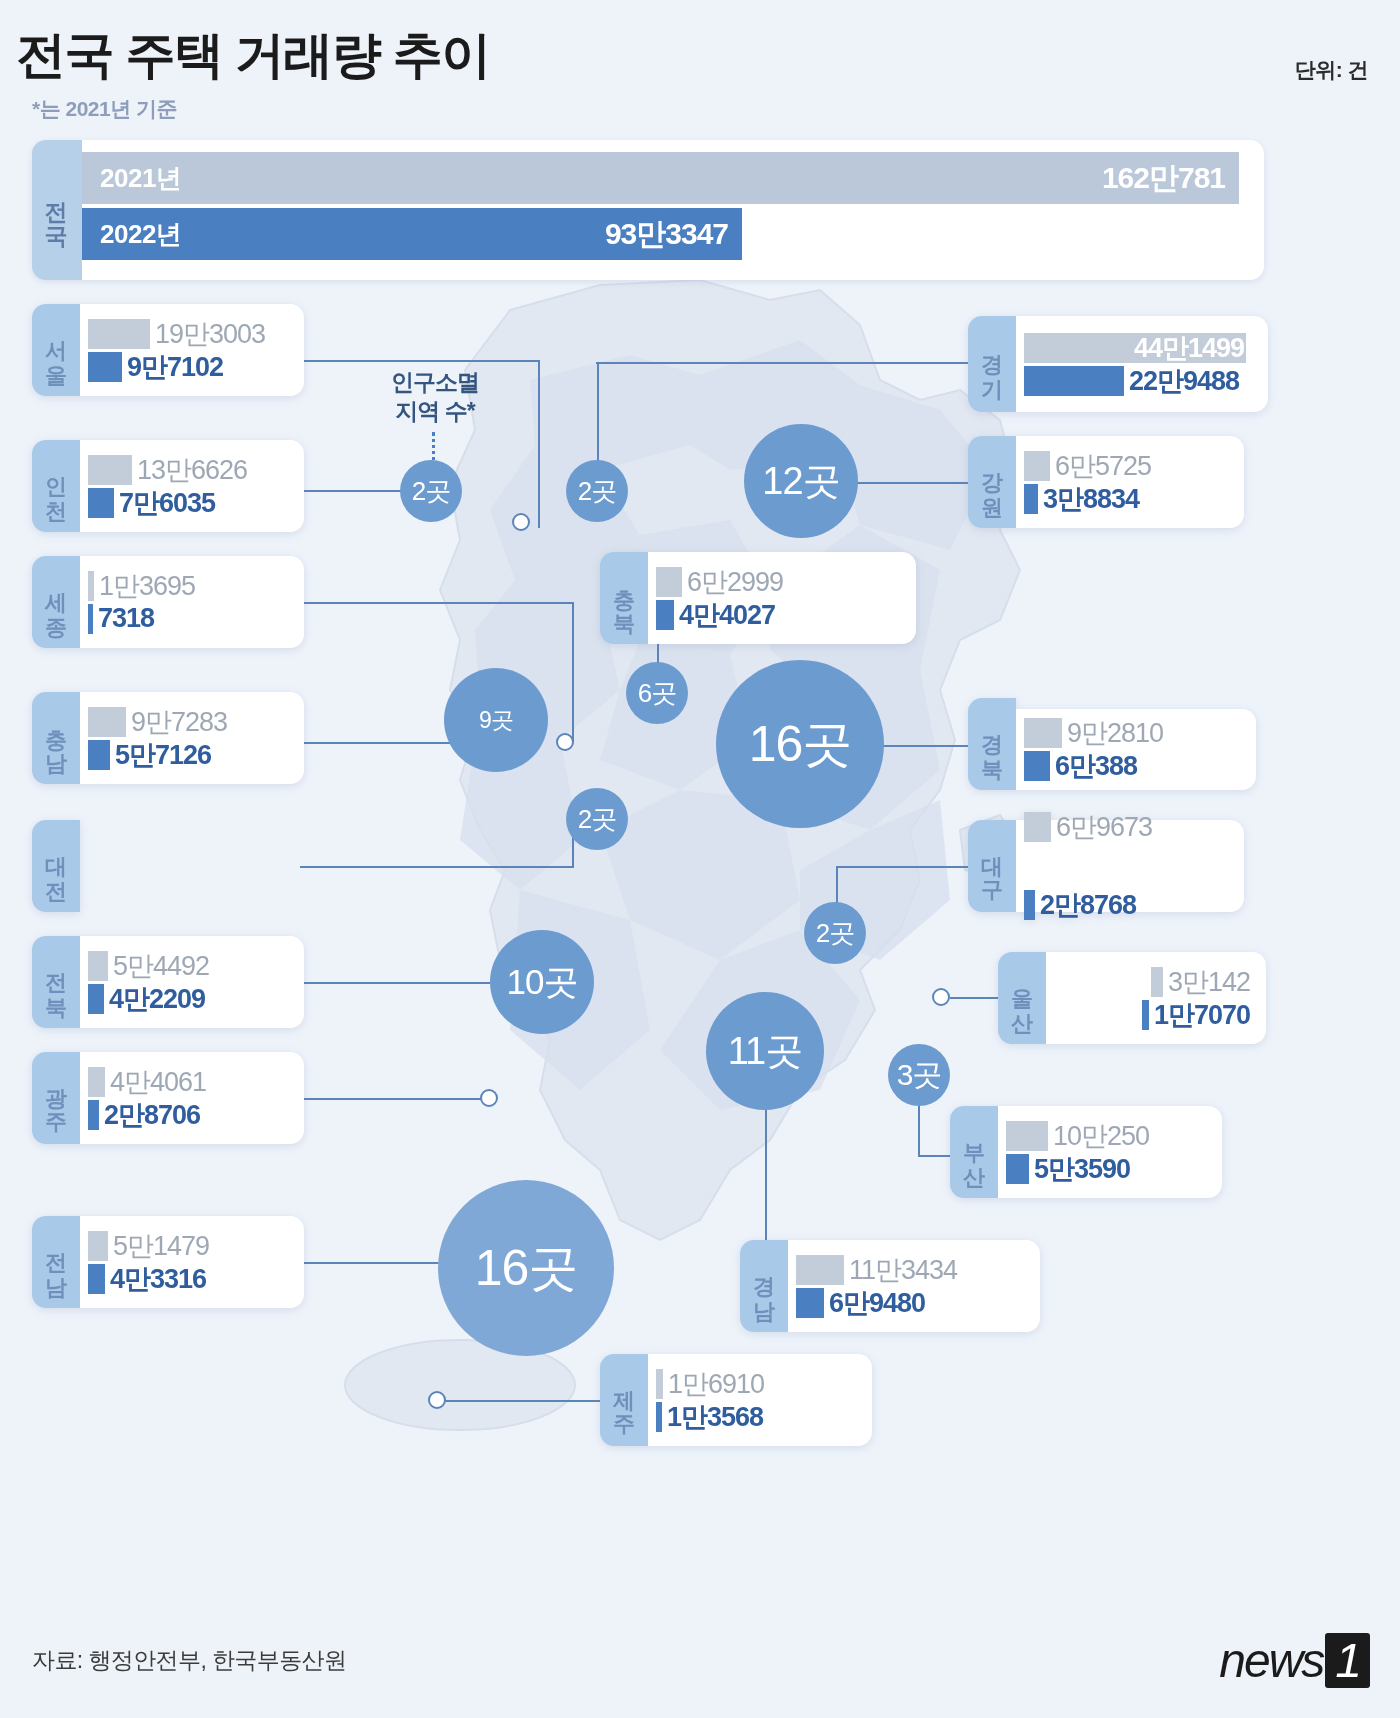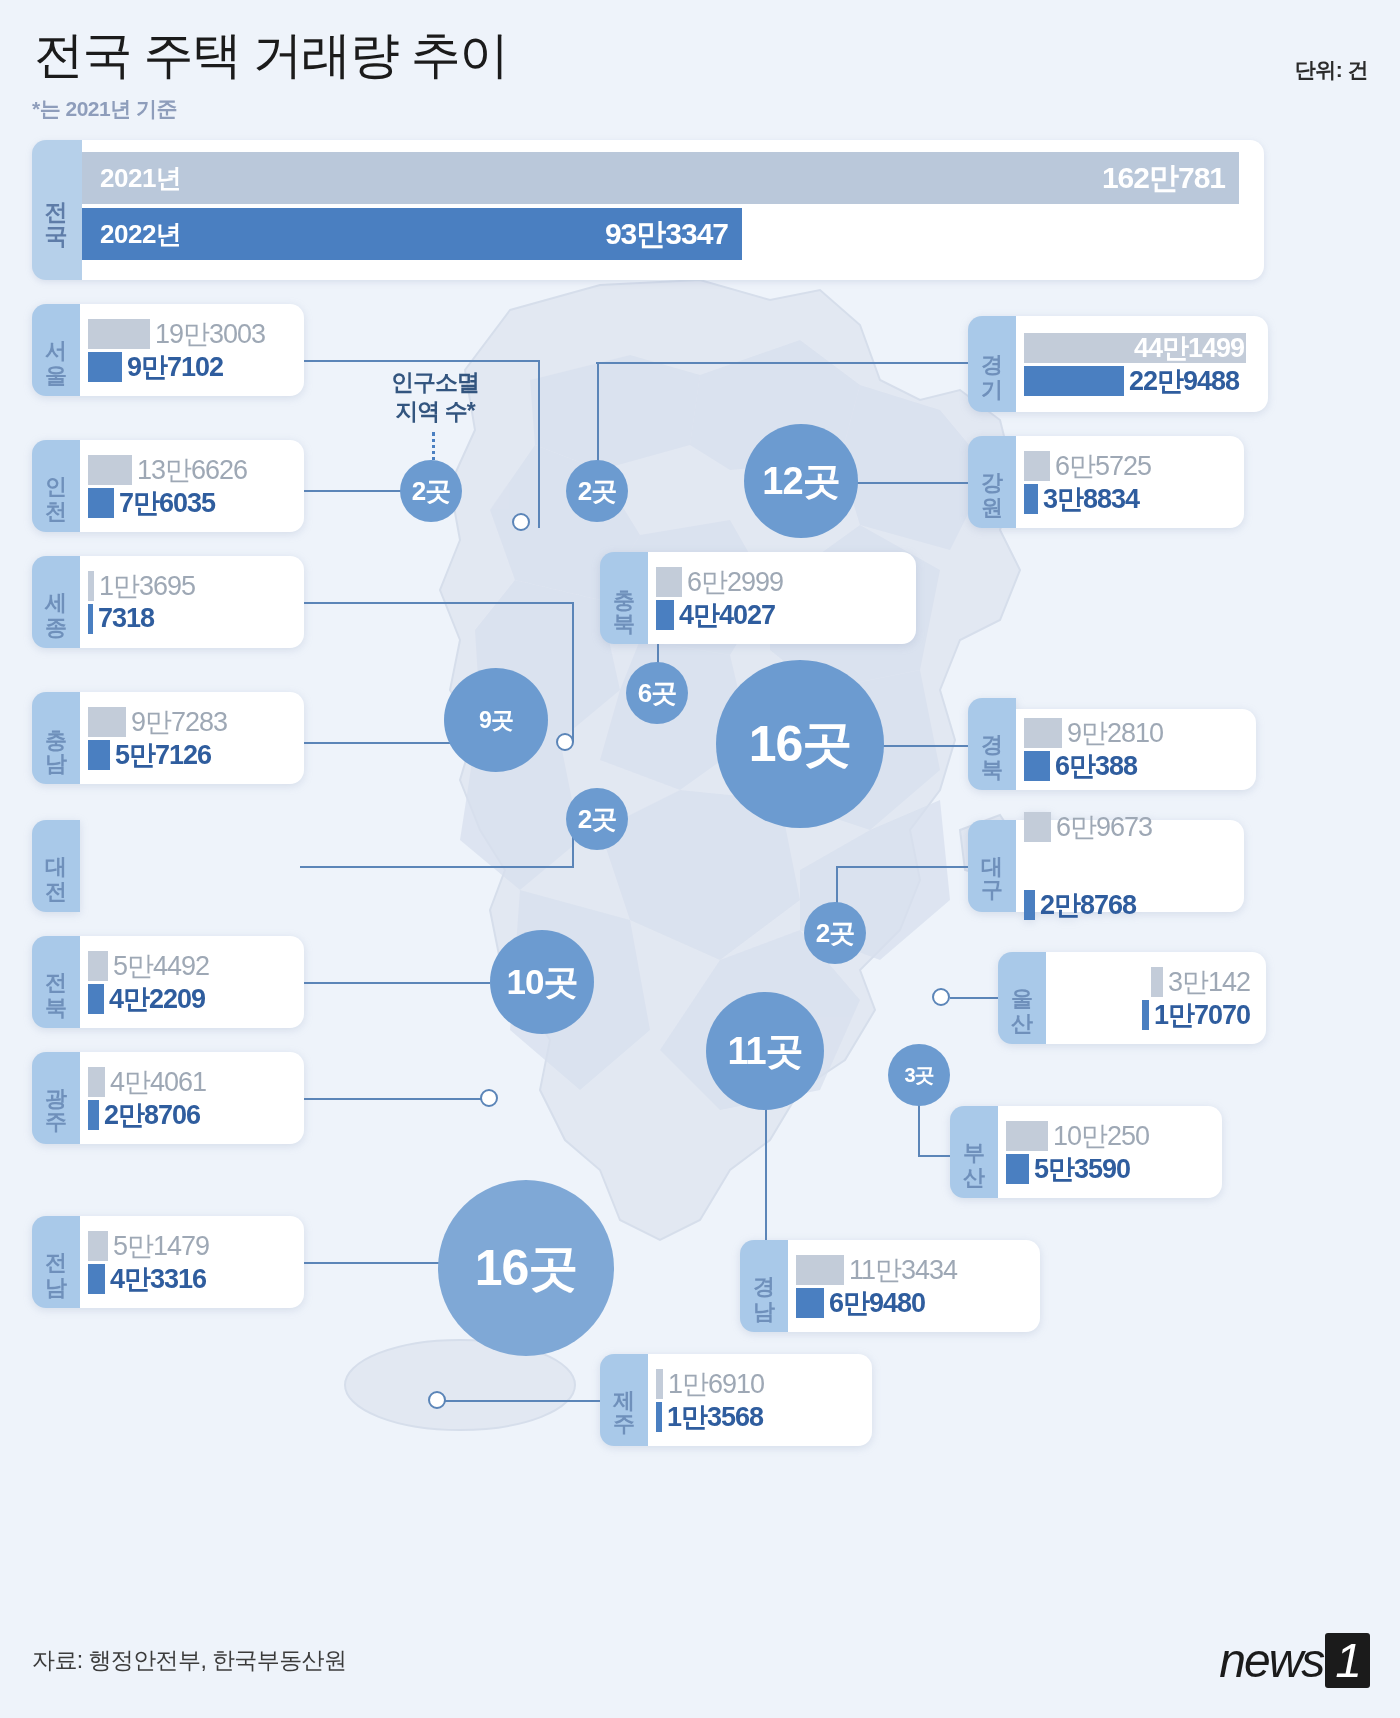--- a/index.html
+++ b/index.html
@@ -7,22 +7,22 @@
   body {
     font-family:"Liberation Sans", sans-serif;
     background:#eef3fa;
     position:relative;
     overflow:hidden;
   }
   #root { position:relative; width:1400px; height:1718px; }
 
   
   .title {
-    position:absolute; left:34px; top:22px;
-    font-size:50px; font-weight:normal; color:#1b1b1b;
+    position:absolute; left:16px; top:22px;
+    font-size:50px; font-weight:bold; color:#1b1b1b;
     letter-spacing:-1.5px;
   }
   .subtitle {
     position:absolute; left:32px; top:95px;
     font-size:21px; color:#8e9dbb; font-weight:bold;
     letter-spacing:-0.5px;
   }
   .unit {
     position:absolute; right:32px; top:56px;
     font-size:21px; color:#2b2b2b; font-weight:bold;
@@ -89,21 +89,21 @@
   .num.new { color:#2f5d9e; padding-left:5px; }
 
   
   .num.inbar-old { color:#ffffff; position:absolute; right:8px; top:50%; transform:translateY(-50%); }
 
   
   .circ {
     position:absolute; border-radius:50%;
     background:#6c9bd0; color:#ffffff;
     display:flex; align-items:center; justify-content:center;
-    font-weight:bold; letter-spacing:-1px;
+    font-weight:normal; letter-spacing:-1px;
   }
   .circ.light { background:#7fa8d6; }
 
   
   .ln { position:absolute; background:#5b85b8; }
   .ln.h { height:2px; }
   .ln.v { width:2px; }
   .dot {
     position:absolute; width:18px; height:18px; border-radius:50%;
     background:#ffffff; border:2.5px solid #5b85b8;
@@ -265,21 +265,21 @@
   </div>
   <div class="circ" style="left:490px; top:930px; width:104px; height:104px; font-size:35px;">
     <span>10곳</span>
   </div>
   <div class="circ" style="left:804px; top:902px; width:62px; height:62px; font-size:26px;">
     <span>2곳</span>
   </div>
   <div class="circ" style="left:706px; top:992px; width:118px; height:118px; font-size:38px;">
     <span>11곳</span>
   </div>
-  <div class="circ" style="left:888px; top:1044px; width:62px; height:62px; font-size:20px;">
+  <div class="circ" style="left:888px; top:1044px; width:62px; height:62px; font-size:30px;">
     <span>3곳</span>
   </div>
   <div class="circ light" style="left:438px; top:1180px; width:176px; height:176px; font-size:50px;">
     <span>16곳</span>
   </div>
 
   <div class="card" style="left:32px; top:304px; width:272px; height:92px;">
     <div class="card-tab">서울</div>
     <div class="card-body" style="width:224px;">
       <div class="bar-row">

